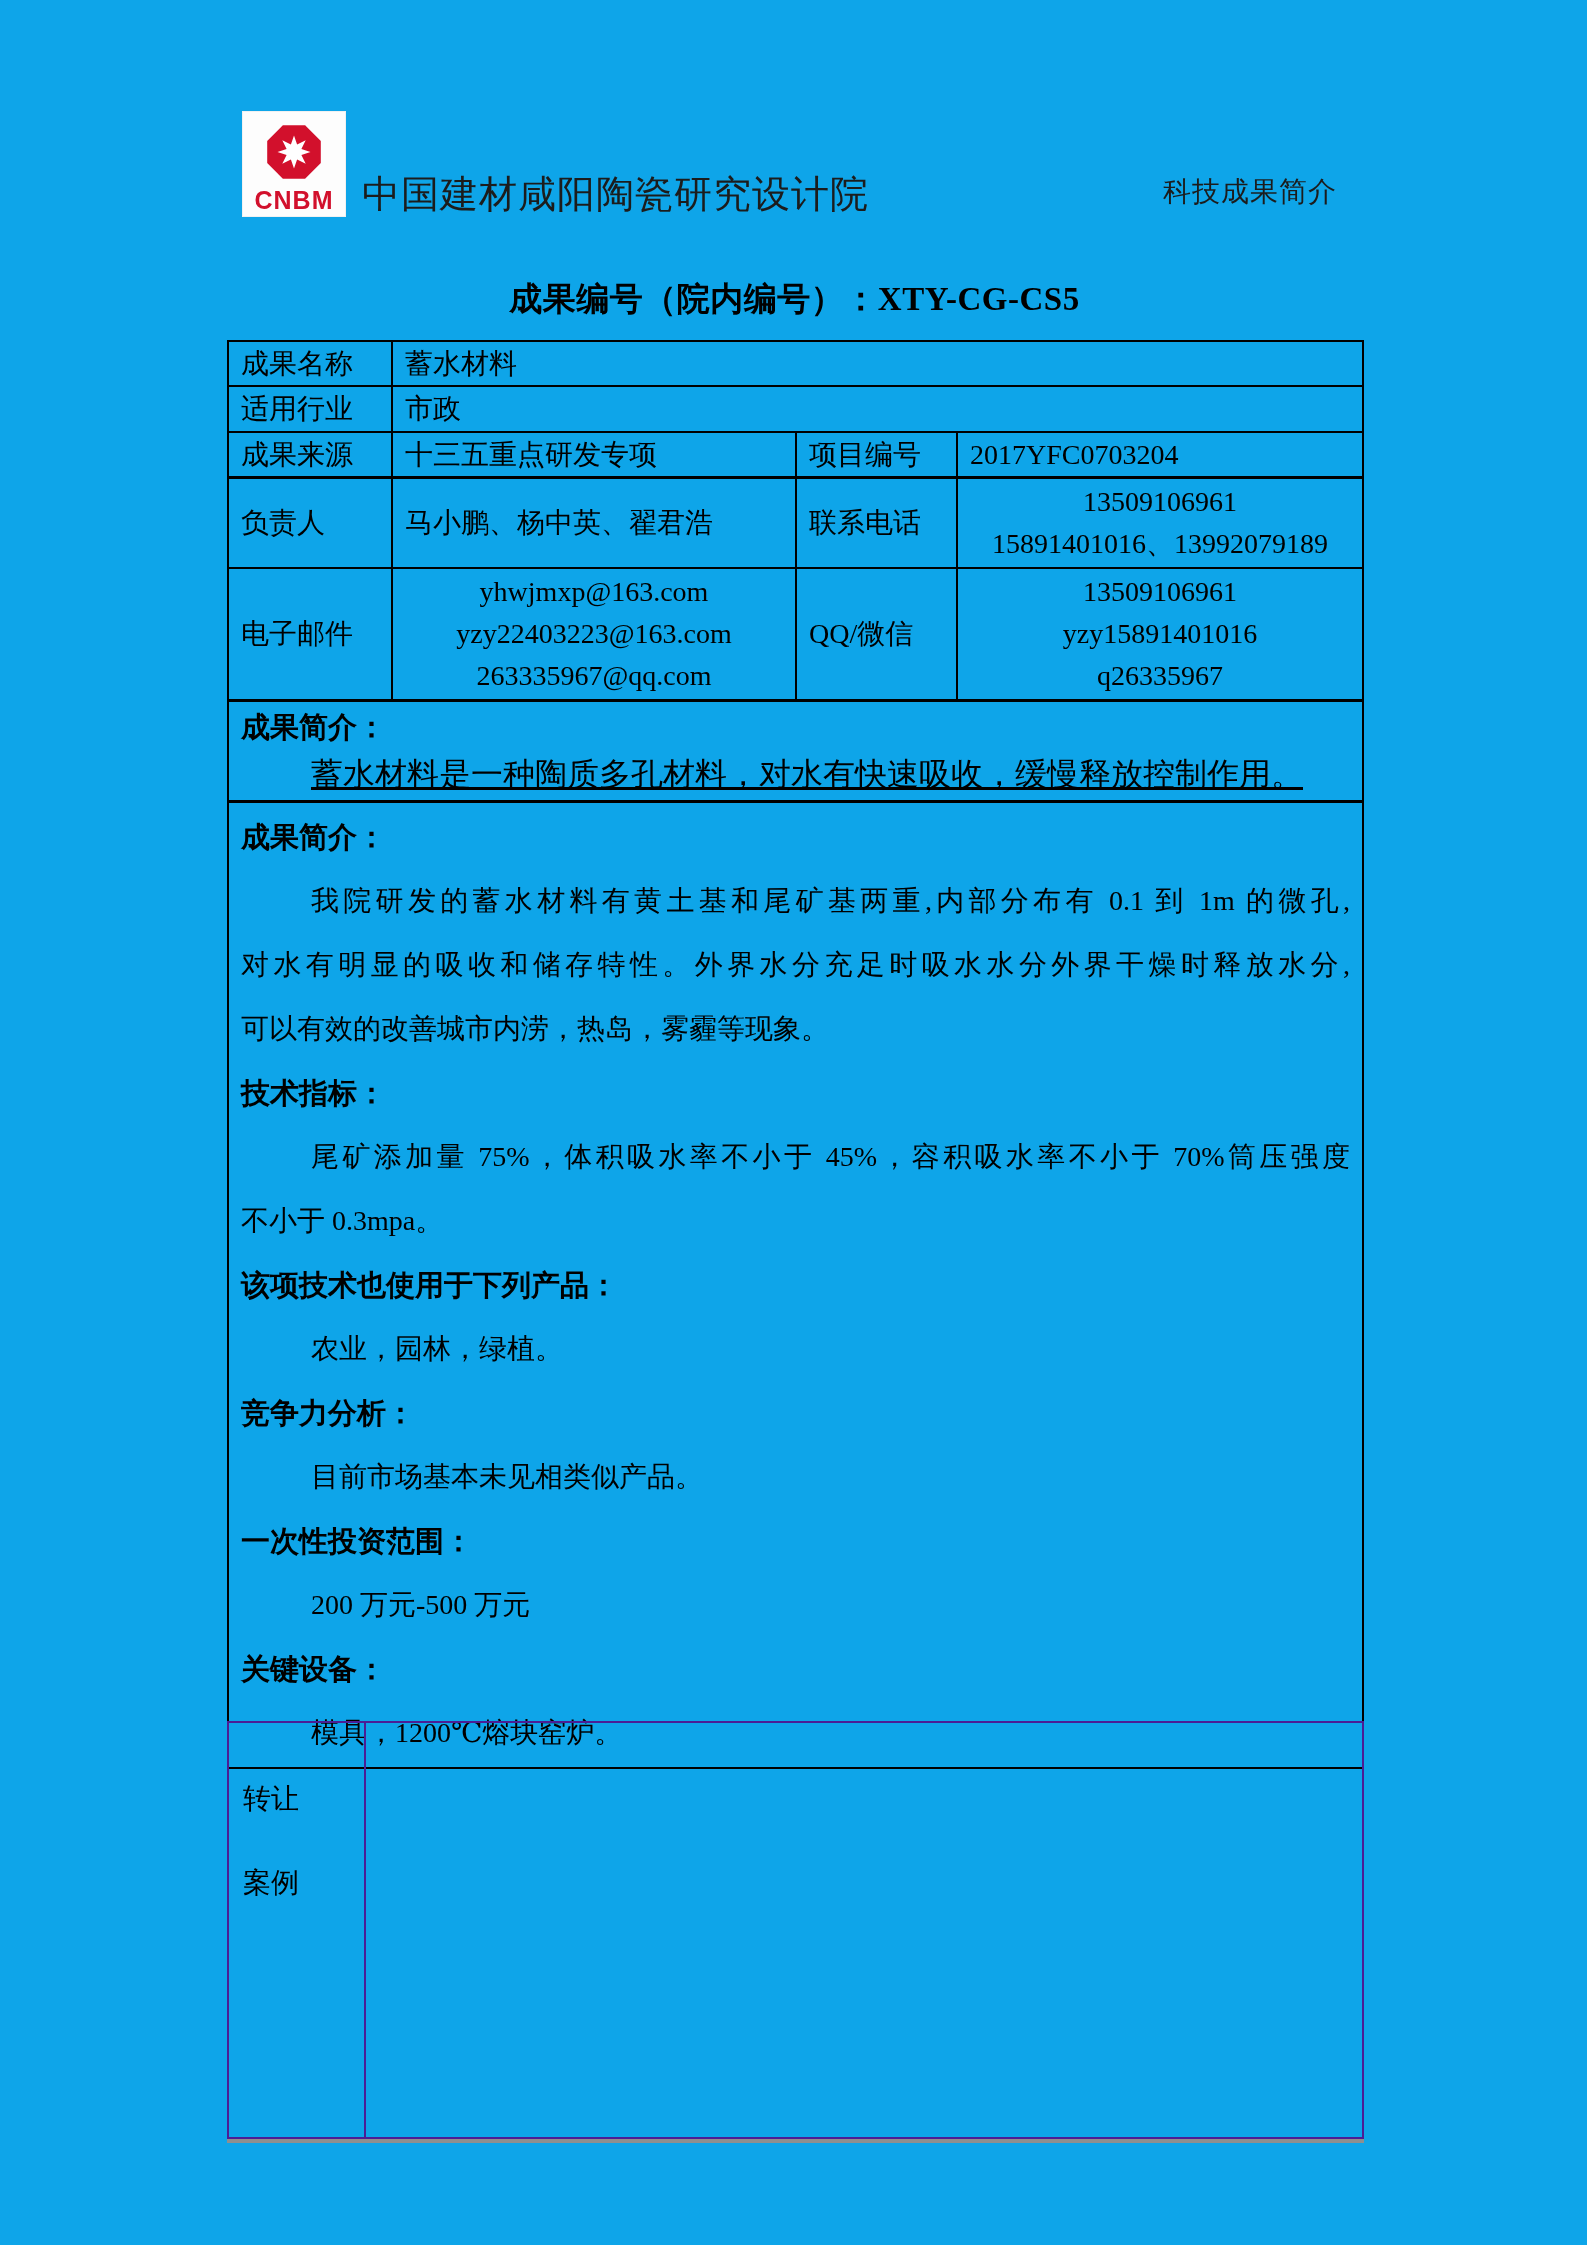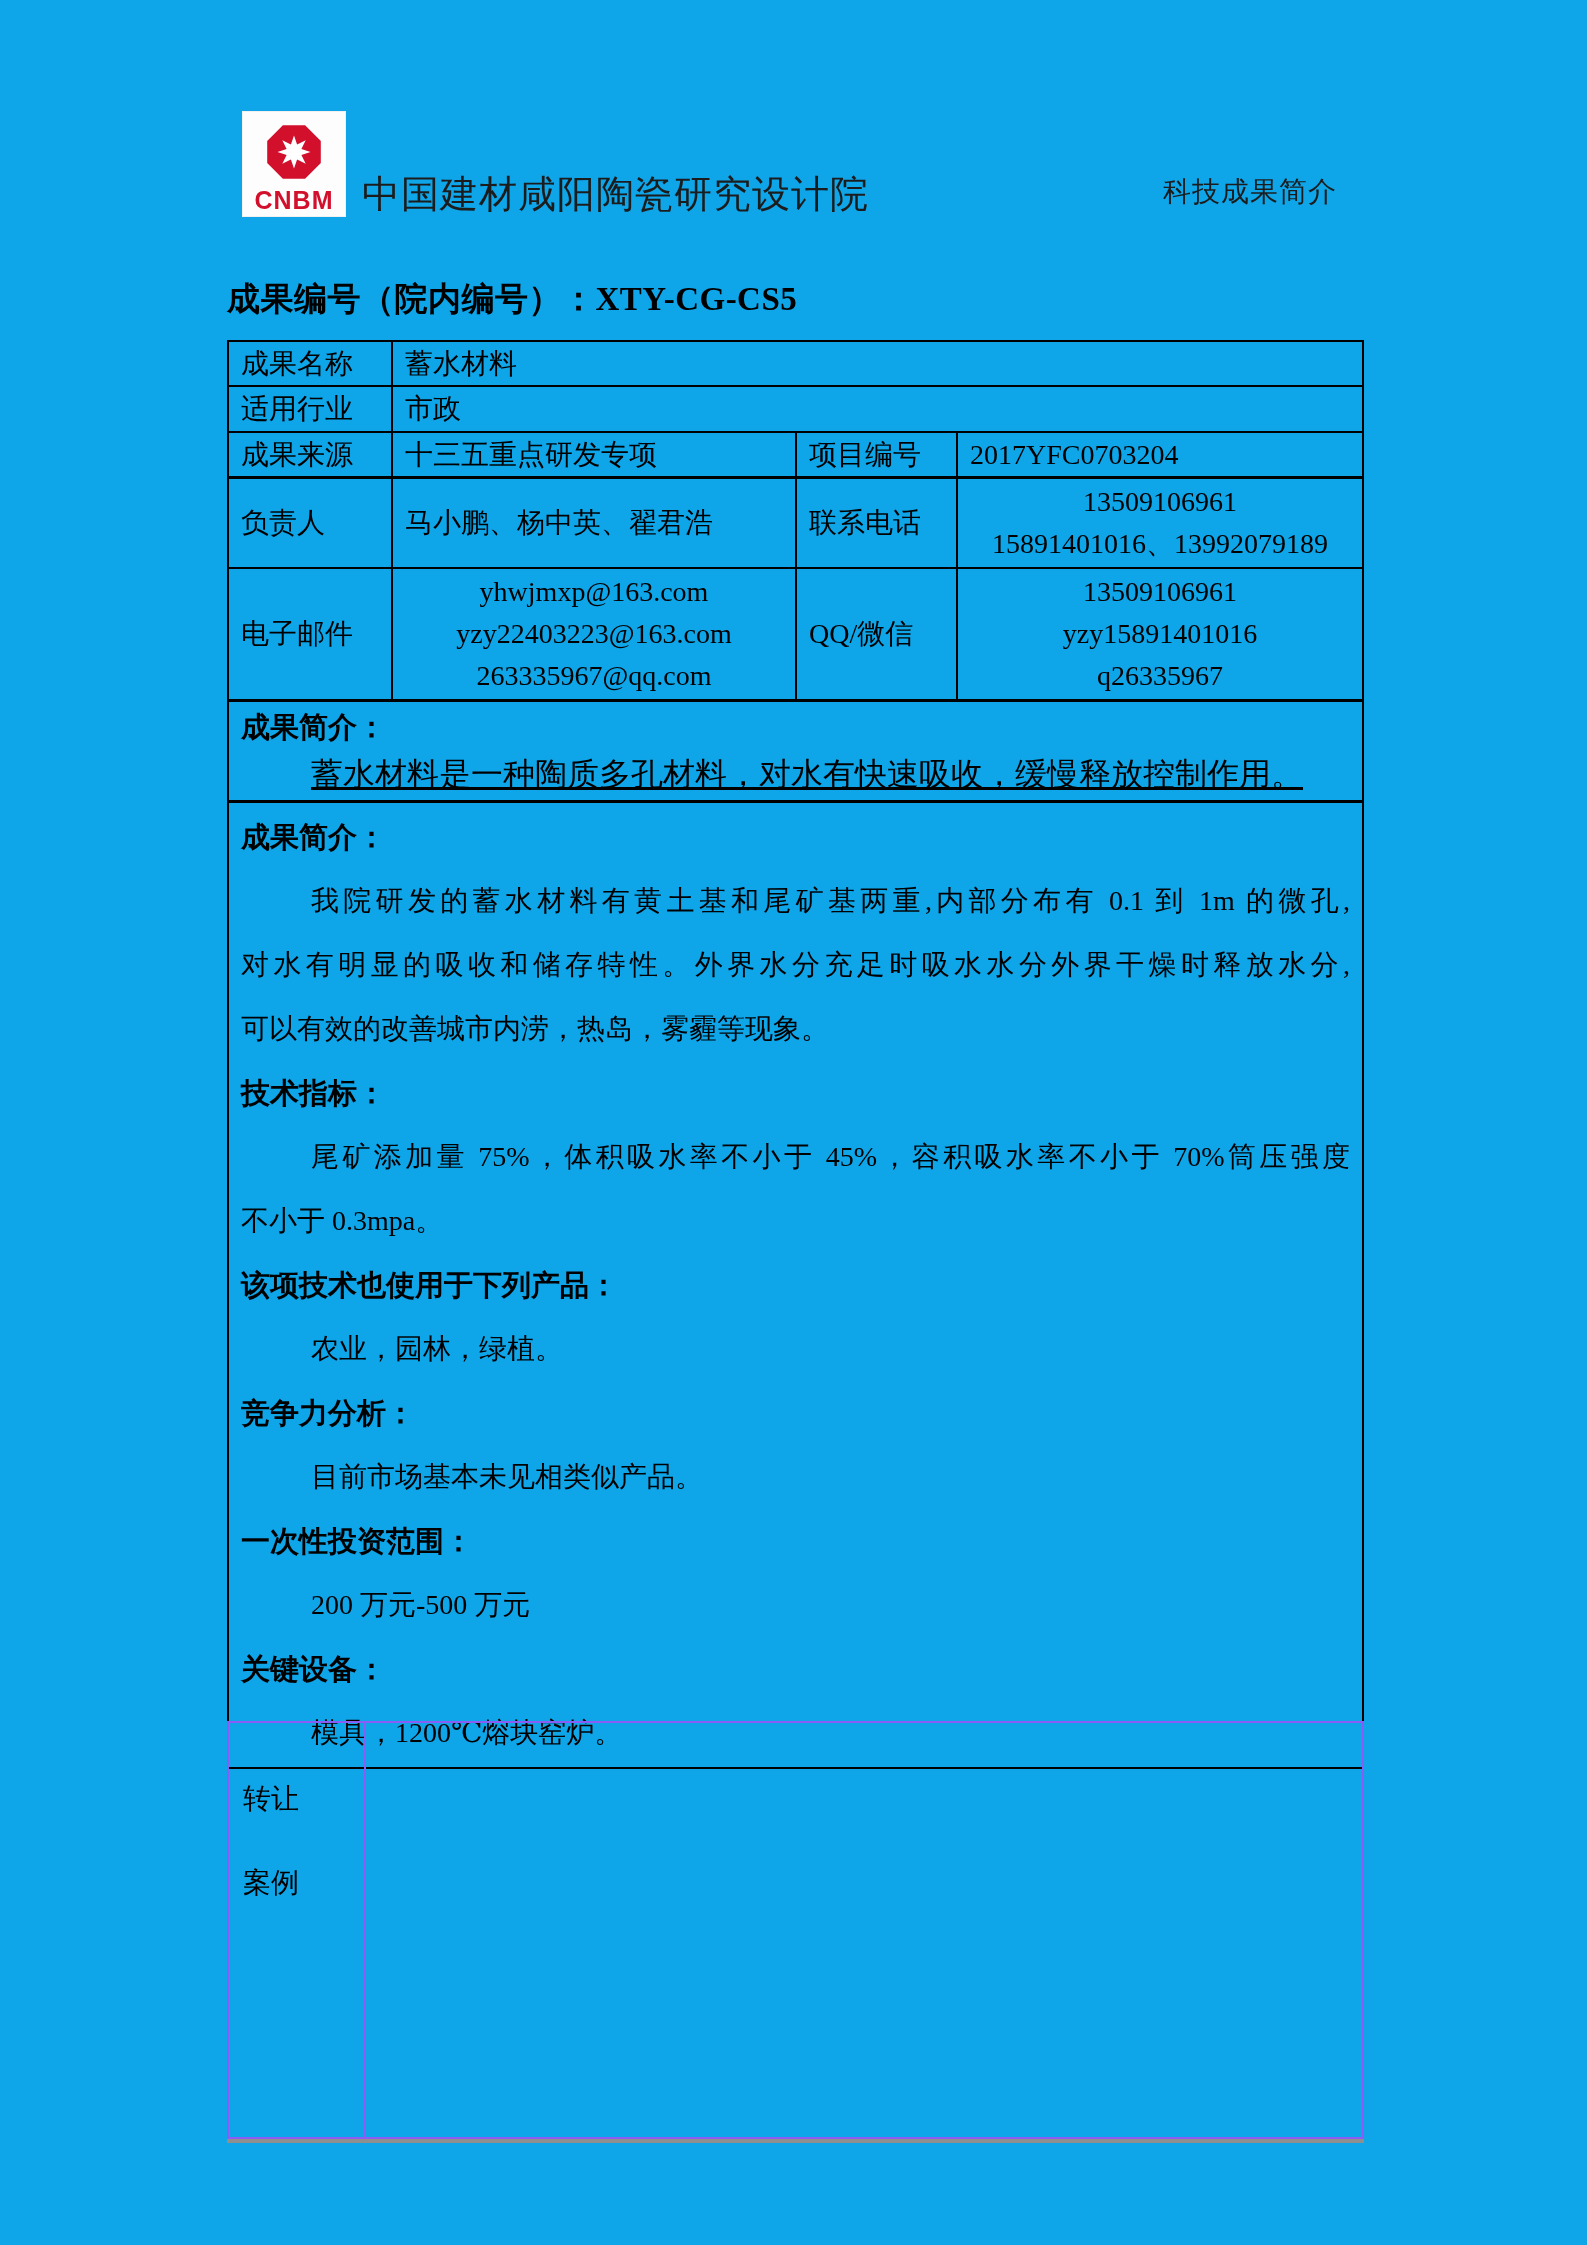--- a/index.html
+++ b/index.html
@@ -8,21 +8,21 @@
     color:#000;margin:0 auto;overflow:hidden;
     font-family:"Liberation Serif","DejaVu Serif",serif;
   }
   
   .logo{position:absolute;left:243px;top:112px;width:102px;height:104px;background:#fdfdfd;outline:1px solid #f1f1f1;}
   .company{position:absolute;left:362px;top:176px;font-family:"Liberation Sans","DejaVu Sans",sans-serif;
     font-size:38px;line-height:36px;color:#1c1c1c;letter-spacing:1px;white-space:nowrap;}
   .doctype{position:absolute;left:1163px;top:174px;font-family:"Liberation Sans","DejaVu Sans",sans-serif;
     font-size:28px;line-height:36px;color:#1c1c1c;letter-spacing:1px;white-space:nowrap;}
   
-  .title{position:absolute;left:227px;top:278px;width:1135px;text-align:left;
+  .title{position:absolute;left:227px;top:278px;width:1135px;text-align:center;
     font-weight:bold;font-size:33px;line-height:42px;letter-spacing:.5px;}
   
   table.info{position:absolute;left:227px;top:340px;width:1135px;border-collapse:collapse;
     table-layout:fixed;font-size:28px;}
   table.info td{border:2px solid #000;vertical-align:middle;padding:2px 12px;overflow:hidden;}
   tr.thick td{border-top-width:3px;}
   td.lbl{padding-left:12px;}
   td.val{padding-left:14px;}
   tr.r1 td{height:39px;}
   tr.r2 td{height:40px;}
@@ -38,21 +38,21 @@
   
   td.detail-cell{height:934px;vertical-align:top;padding:4px 16px 0 10px;}
   .d-heading{font-family:"Liberation Sans","DejaVu Sans",sans-serif;font-weight:bold;
     font-size:29px;line-height:64px;}
   .d-line{font-size:28px;line-height:64px;}
   .indent{text-indent:70px;}
   .fill{text-align:justify;text-align-last:justify;}
   
   table.transfer{position:absolute;left:227px;top:1721px;width:1135px;border-collapse:collapse;
     table-layout:fixed;font-size:28px;box-shadow:0 4px 0 #8f8f8f;}
-  table.transfer td{border:2px solid #8b5cf6;}
+  table.transfer td{border:2px solid #4c1d95;}
   td.t-lbl{height:380px;vertical-align:top;padding:34px 0 0 14px;}
   td.t-lbl div{line-height:84px;}
   td.t-val{vertical-align:top;padding:6px 10px;}
 </style>
 </head>
 <body>
 
 <div class="page">
 
   <svg class="logo" viewBox="0 0 100 104" xmlns="http://www.w3.org/2000/svg">

